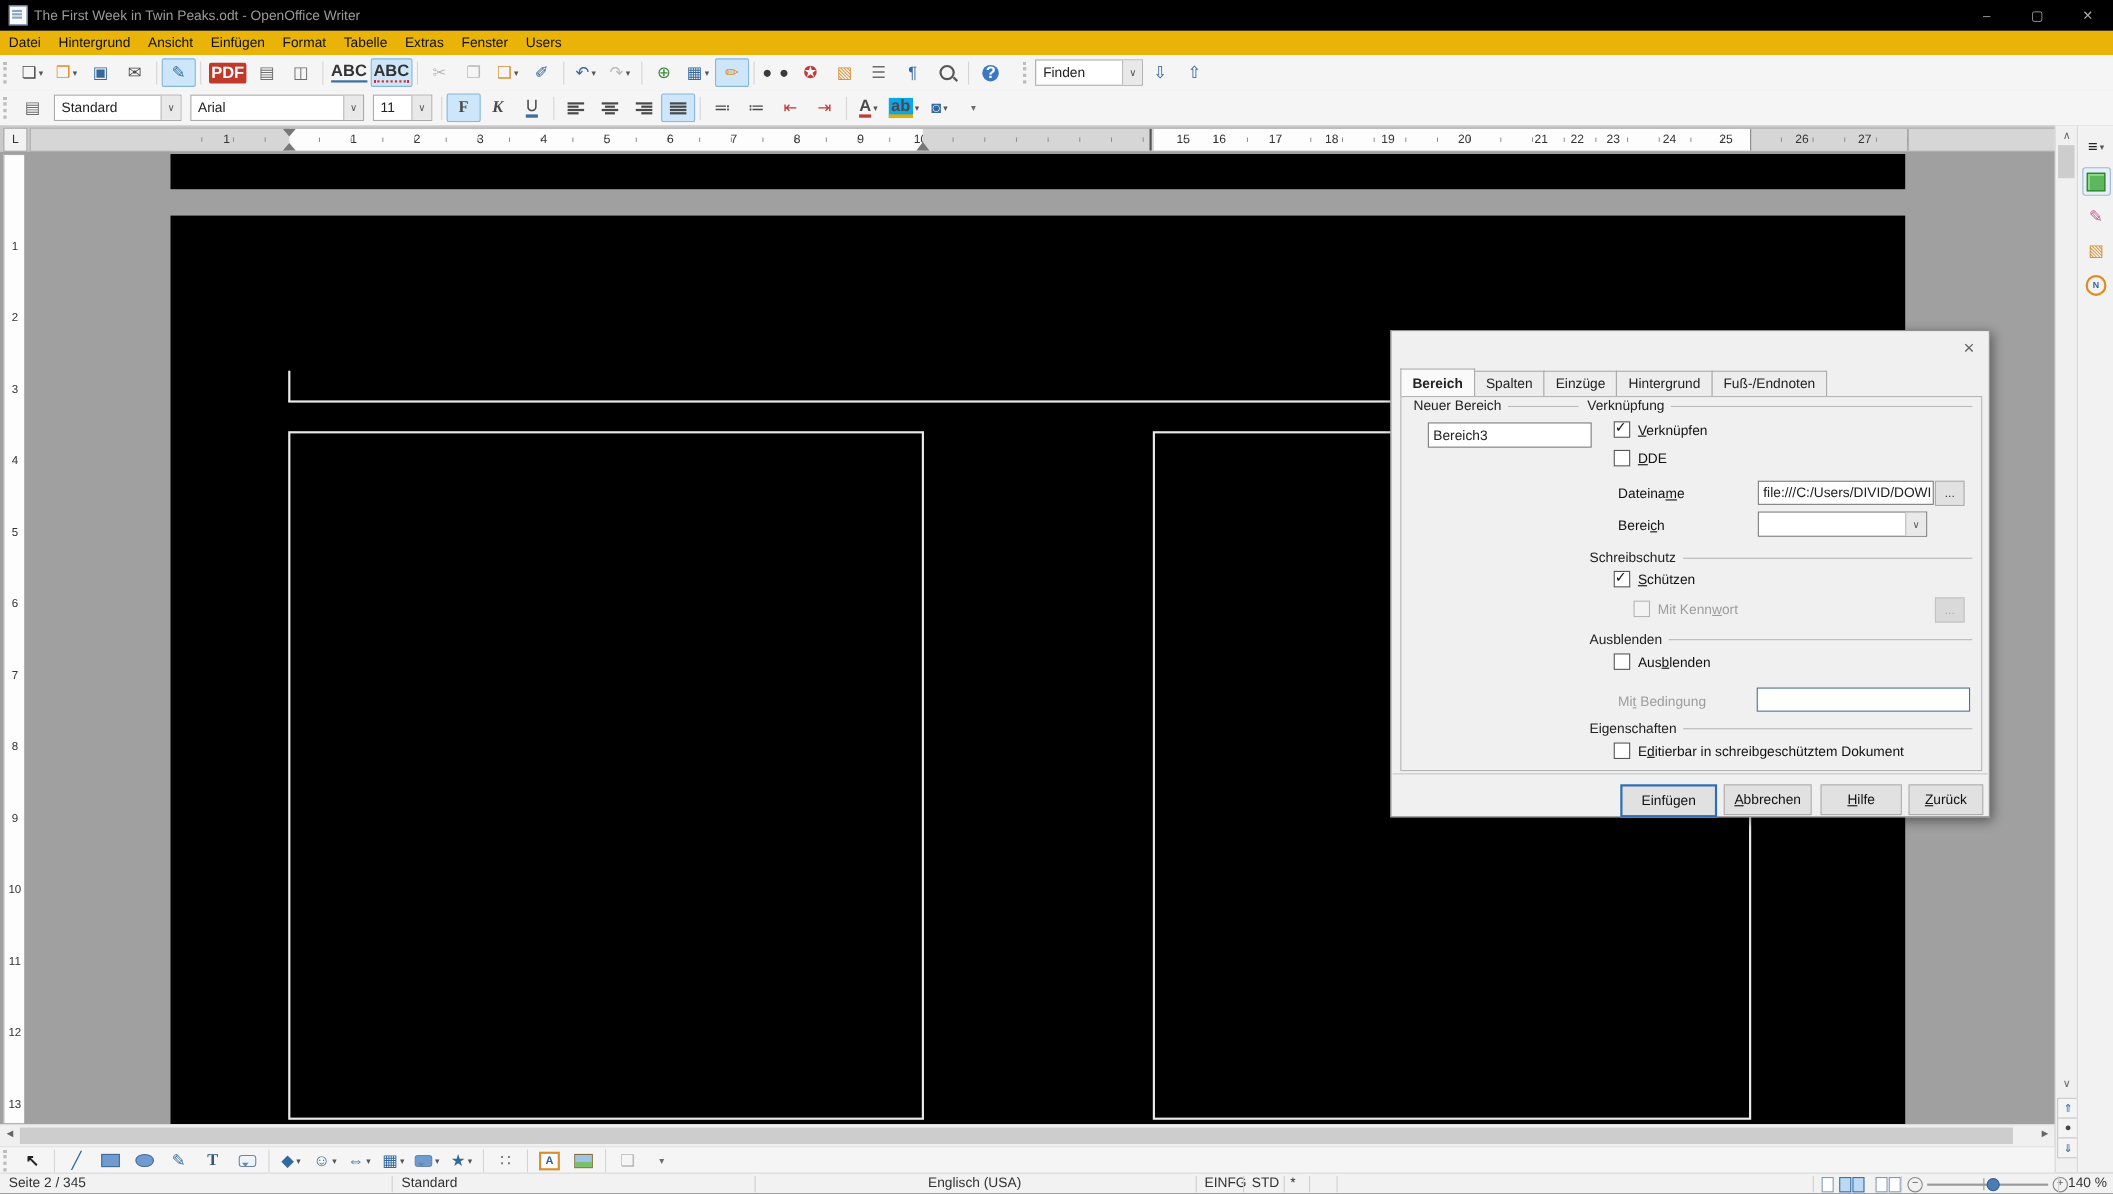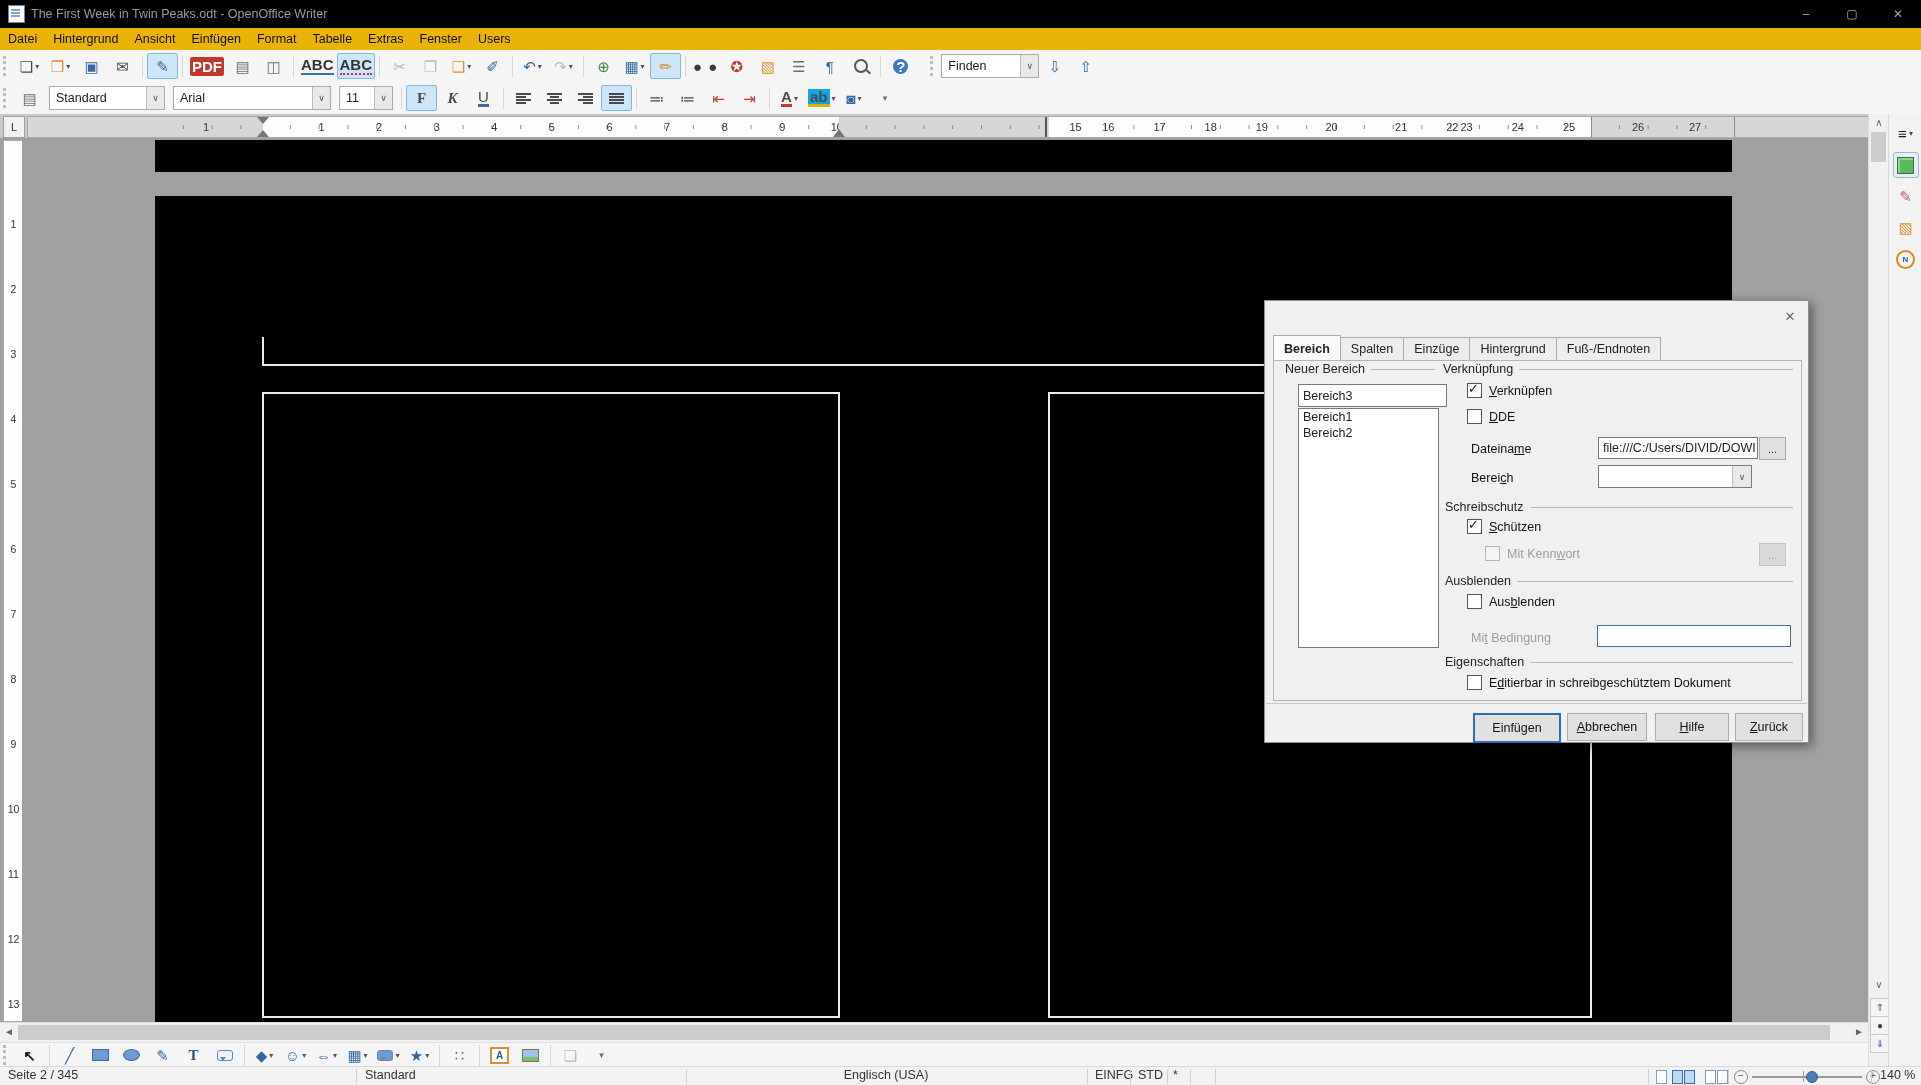--- a/index.html
+++ b/index.html
@@ -398,21 +398,21 @@
   <div class="pgline" style="left:1017px"></div>
   <div class="rsec rwhite" style="left:1021px;width:542px">
     <div class="cells">
         <span style="width:49.2px;text-align:center;padding-left:2px">15</span>
         <span style="width:49.2px;text-align:left;padding-left:2px">16</span>
         <span style="width:49.2px;text-align:left;padding-left:2px">17</span>
         <span style="width:49.2px;text-align:left;padding-left:2px">18</span>
         <span style="width:49.2px;text-align:left;padding-left:2px">19</span>
         <span style="width:49.2px;text-align:center;padding-left:2px">20</span>
         <span style="width:49.2px;text-align:right;padding-left:2px">21</span>
-        <span style="width:49.2px;text-align:right;padding-left:2px">22</span>
+        <span style="width:49.2px;text-align:center;padding-left:2px">22</span>
         <span style="width:49.2px;text-align:left;padding-left:2px">23</span>
         <span style="width:49.2px;text-align:left;padding-left:2px">24</span>
         <span style="width:49.2px;text-align:left;padding-left:2px">25</span>
       </div>
   </div>
   <div class="rsec rgray" style="left:1563px;width:142px;border-left:1px solid #8a8a8a;border-right:1px solid #8a8a8a">
     <div class="cells" style="padding-left:40px">
         <span style="width:57px;text-align:left">26</span>
         <span style="width:57px;text-align:left">27</span>
       </div>
@@ -460,25 +460,20 @@
     </div>
   <div class="dpanel"></div>
 
   <div class="ghead" style="left:20px;top:61px;width:150px">
     <span>Neuer Bereich</span>
       <span class="ln"></span>
   </div>
   <div class="dl-input" style="left:33px;top:83px;width:139px;height:21px">
     <span>Bereich3</span>
   </div>
-  <div class="dl-list" style="left:33px;top:107px;width:139px;height:238px">
-
-  <div>Bereich1</div>
-      <div>Bereich2</div>
-    </div>
 
   <div class="ghead" style="left:178px;top:61px;width:350px">
     <span>Verknüpfung</span>
       <span class="ln"></span>
   </div>
   <div class="cbrow" style="left:202px;top:82px">
     <span class="cbox checked"></span>
     <span><u>V</u>erknüpfen</span>
   </div>
   <div class="cbrow" style="left:202px;top:108px">

